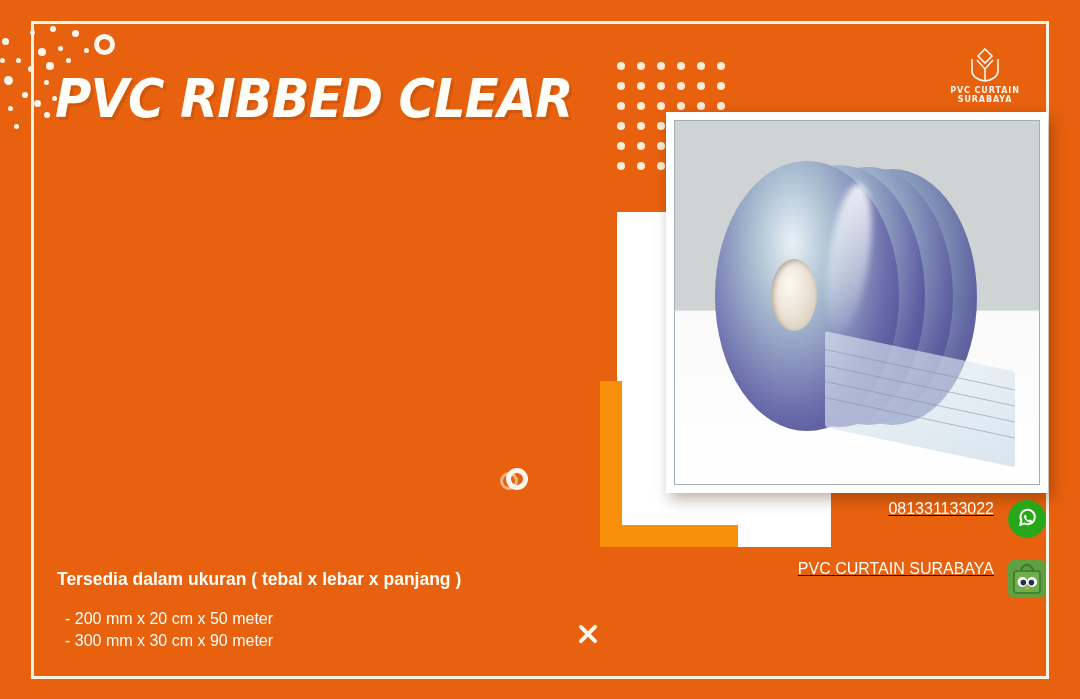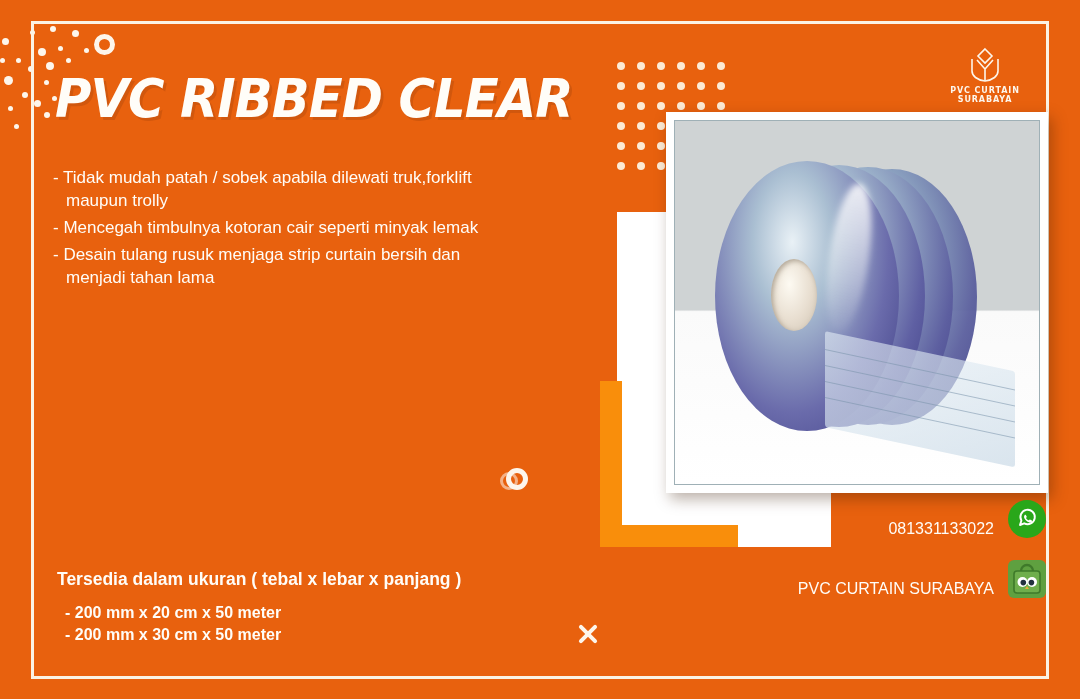--- a/index.html
+++ b/index.html
@@ -71,22 +71,22 @@
     font-size:17.5px;line-height:25.5px;font-weight:bold;
     margin:0 0 18px 0;
   }
   .bullets{margin:0;padding:0;list-style:none;}
   .bullets li{
     font-size:17px;line-height:23px;font-weight:normal;
     margin:0 0 4px 0;padding-left:13px;text-indent:-13px;
   }
 
   .sizes{position:absolute;left:53px;top:569px;width:470px;color:#FFFDF8;}
-  .sizes-title{font-size:17.5px;font-weight:bold;margin:0 0 12px 4px;}
-  .sizes ul{margin:0;padding:0;list-style:none;font-weight:bold;}
+  .sizes-title{font-size:17.5px;font-weight:bold;margin:0 0 18px 4px;}
+  .sizes ul{margin:0;padding:0;list-style:none;}
   .sizes li{font-size:16px;line-height:22px;margin-left:12px;}
 
   
   .white-block{
     position:absolute;left:617px;top:212px;width:214px;height:335px;
     background:#FFFFFF;
   }
   
   .lbracket{
     position:absolute;left:600px;top:381px;width:138px;height:166px;
@@ -150,22 +150,23 @@
   .brand svg{display:block;margin:0 auto;}
   .brand-name{
     font-family:"DejaVu Sans", sans-serif;
     font-size:8px;font-weight:bold;color:#FDF6EC;
     letter-spacing:.9px;margin-top:3px;
   }
 
   
   .contacts{position:absolute;right:34px;top:500px;width:330px;}
   .crow{
-    display:flex;align-items:flex-end;justify-content:flex-end;
+    display:flex;align-items:flex-start;justify-content:flex-end;
     margin-bottom:22px;
+    text-decoration:underline;
   }
   .crow .ctext{
     color:#FFFDF8;font-size:16px;margin-right:14px;white-space:nowrap;
   }
   .cicon{width:38px;height:38px;flex:0 0 38px;position:relative;}
 
   .wa{border-radius:50%;background:#29A71A;}
   .globe{border-radius:50%;background:#1565C0;}
   .tokped{border-radius:6px;background:#5FA040;}
 </style>
@@ -238,42 +239,37 @@
       <i style="left:20px;top:100px"></i>
       <i style="left:40px;top:100px"></i>
       <i style="left:60px;top:100px"></i>
       <i style="left:80px;top:100px"></i>
       <i style="left:100px;top:100px"></i>
   </div>
 
   <div class="headline">PVC RIBBED CLEAR</div>
 
   <div class="copy">
-    <ul class="bullets">
-      <li>- Tidak mudah patah / sobek apabila dilewati truk,forklift maupun trolly</li>
-      <li>- Mencegah timbulnya kotoran cair seperti minyak lemak</li>
-      <li>- Desain tulang rusuk menjaga strip curtain bersih dan menjadi tahan lama</li>
-    </ul>
   </div>
 
   <div>
     <span class="ring-sm" style="left:500px;top:472px;width:18px;height:18px;"></span>
     <span class="ring" style="left:506px;top:468px;width:22px;height:22px;"></span>
   </div>
 
   <div class="xmark">
     <span></span>
       <span></span>
   </div>
 
   <div class="sizes">
     <div class="sizes-title">Tersedia dalam ukuran ( tebal x lebar x panjang )</div>
     <ul>
       <li>- 200 mm x 20 cm x 50 meter</li>
-      <li>- 200 mm x 30 cm x 50 meter</li>
+      <li>- 300 mm x 30 cm x 90 meter</li>
     </ul>
   </div>
 
   <div class="white-block"></div>
   <div class="lbracket"></div>
 
   <div class="photo-card">
     <div class="photo-inner">
       <div class="coil">
         <span class="disc d4"></span>

